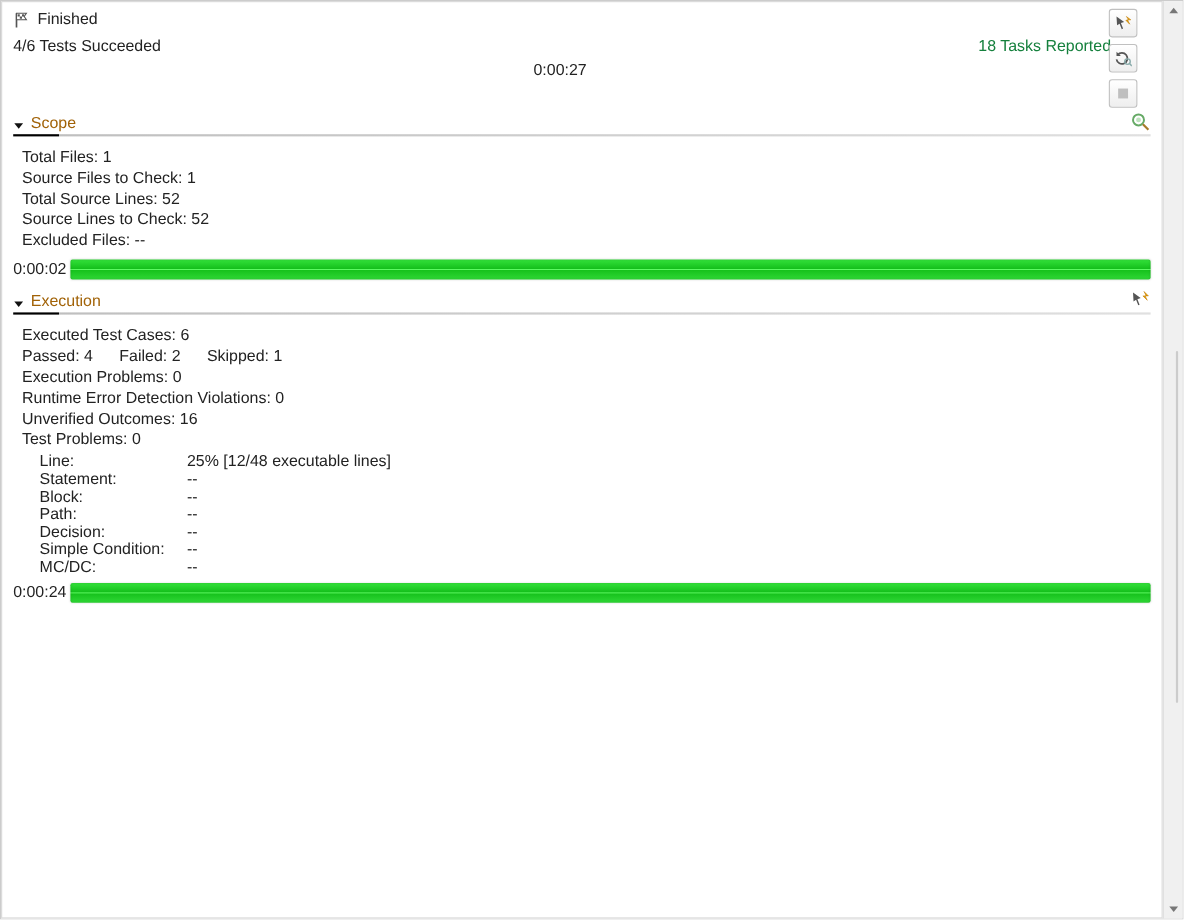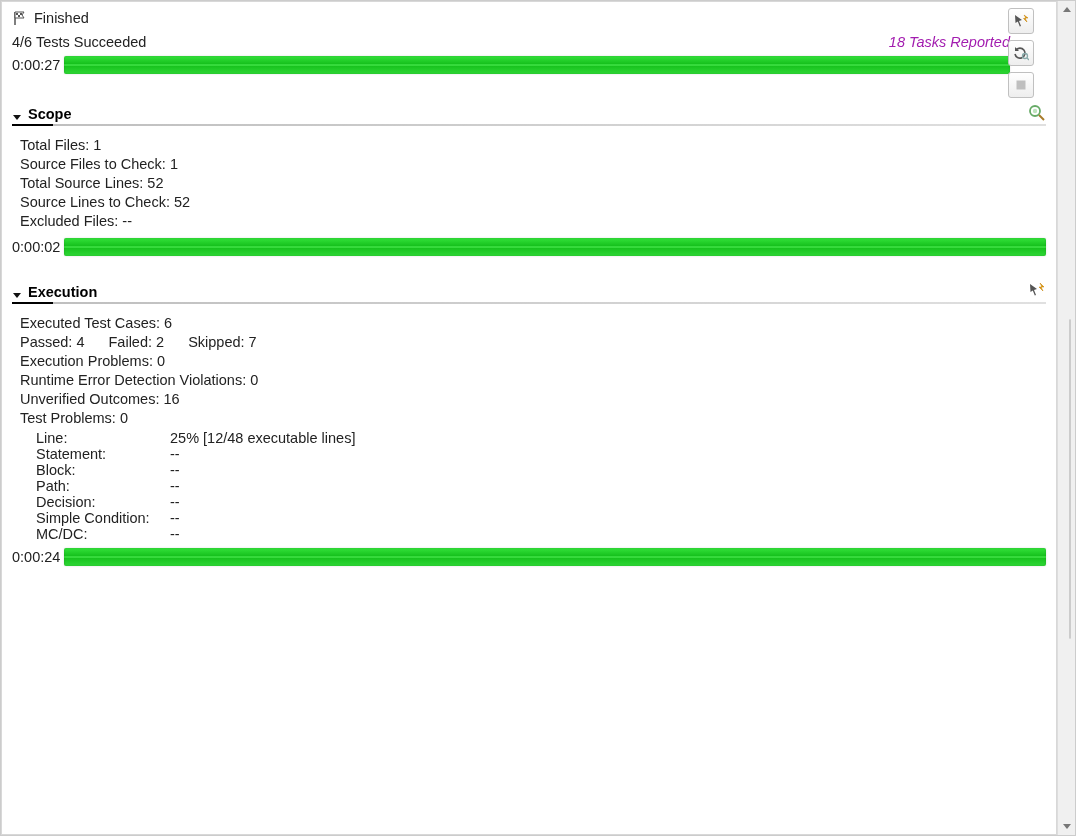--- a/index.html
+++ b/index.html
@@ -54,21 +54,21 @@
     text-align: right;
   }
   .flag-icon { width:16px;height:16px;margin-right:6px; }
 
   .sub-row {
     display:flex; align-items:center;
     justify-content:space-between;
     padding: 4px 10px 4px 10px;
     gap: 48px;
   }
-  .tasks-reported { color: #a21caf; font-style: italic; }
+  .tasks-reported { color: #15803d; }
 
   .toolbar-right {
     position:absolute;
     right:22px; top:6px;
     display:flex; flex-direction:column; gap:6px;
   }
   .tbtn {
     width:26px;height:26px;
     border:1px solid #c0c0c0;
     border-radius:3px;
@@ -92,27 +92,27 @@
     border-radius:2px;
     box-shadow: inset 0 0 2px rgba(0,0,0,0.2), 0 0 2px rgba(0,0,0,0.15);
   }
 
   .section-header {
     display:flex; align-items:center;
     padding: 0 10px 2px 10px;
     margin-top: 28px;
     position: relative;
   }
-  .section-header.exec-h { margin-top: 24px; }
+  .section-header.exec-h { margin-top: 8px; }
   .sh-arrow {
     width:10px;height:10px;
     display:inline-block;
     margin-right:6px;
   }
-  .sh-title { font-weight:700; color:#000000; }
+  .sh-title { font-weight:400; color:#a16207; }
   .sh-line {
     position:absolute;
     left:10px; right:10px; bottom:-2px;
     height:2px;
     background: linear-gradient(to right, #000 0%, #000 4%, #bfbfbf 4%, #e0e0e0 100%);
   }
   .sh-icon {
     position:absolute; right:10px; top:-2px;
     width:18px;height:18px;
   }
@@ -169,21 +169,21 @@
             </svg>
         </span>
         <span>Finished</span>
       </div>
 
       <div class="sub-row">
         <span>4/6 Tests Succeeded</span>
         <a class="tasks-reported" style="margin-right:36px;">18 Tasks Reported</a>
       </div>
 
-      <div class="progress-row" style="padding-right:46px;">
+      <div class="progress-row" style="padding-right:46px;flex-direction:column;">
         <span class="elapsed">0:00:27</span>
         <div class="progress-bar"></div>
       </div>
 
       <div class="section-header">
         <span class="sh-arrow">
           <svg viewBox="0 0 10 10">
               <path d="M1 3 L9 3 L5 8 Z" fill="#111"></path>
             </svg>
         </span>
@@ -222,21 +222,21 @@
               <path d="M12 1 L16 5 L13 5 L15 9 L11 5 L14 5 Z" fill="#e8a200" stroke="#c07a00" stroke-width="0.5"></path>
             </svg>
         </span>
         <div class="sh-line"></div>
       </div>
       <div class="section-body">
         <div class="kv">Executed Test Cases: 6</div>
         <div class="kv exec-run">
           <span>Passed:  4</span>
           <span>Failed: 2</span>
-          <span>Skipped: 7</span>
+          <span>Skipped: 1</span>
         </div>
         <div class="kv">Execution Problems: 0</div>
         <div class="kv">Runtime Error Detection Violations: 0</div>
         <div class="kv">Unverified Outcomes: 16</div>
         <div class="kv">Test Problems: 0</div>
         <div class="cov-table">
           <div class="cov-row">
             <span class="cov-label">Line:</span>
             <span class="cov-val">25% [12/48 executable lines]</span>
           </div>

